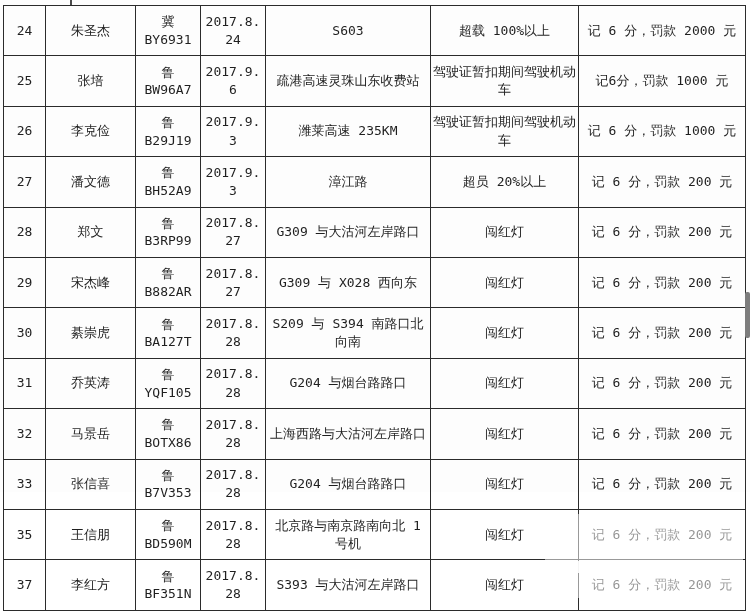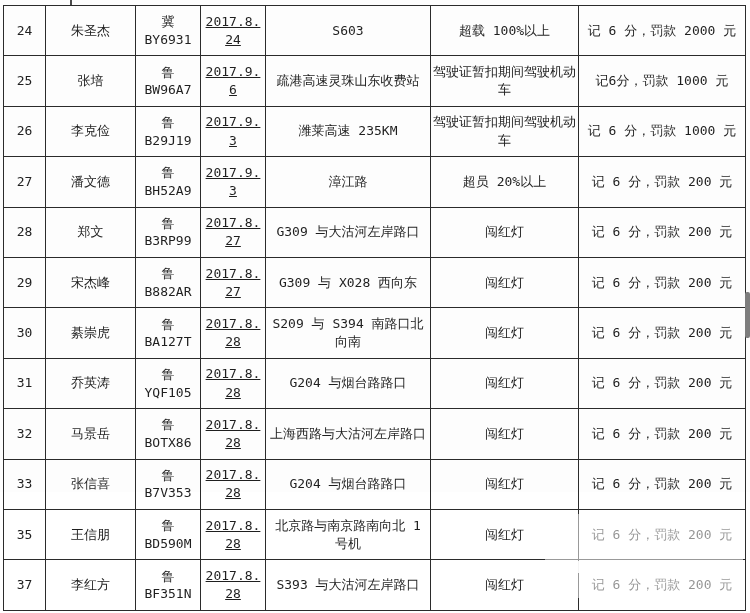--- a/index.html
+++ b/index.html
@@ -26,21 +26,21 @@
     text-align: center;
     vertical-align: middle;
     font-size: 13px;
     color: #1f1f1f;
     padding: 0 2px;
     line-height: 1.4;
     word-break: break-all;
     overflow: hidden;
   }
   table.vtable tr { height: 43px; }
-  td.c-date { padding: 0; letter-spacing: 0; text-decoration: underline; }
+  td.c-date { padding: 0; letter-spacing: 0; }
   td.c-plate { padding: 0; }
   .plate-prov { display: block; line-height: 1.35; }
   .plate-num  { display: block; line-height: 1.35; }
   
   .top-tick {
     position: absolute;
     left: 70px; top: 0;
     width: 2px; height: 5px;
     background: #4a4a4a;
   }

